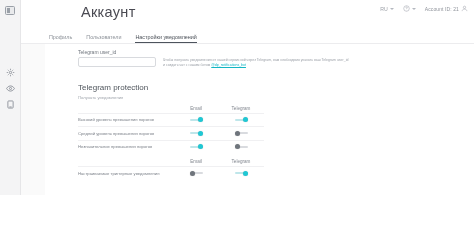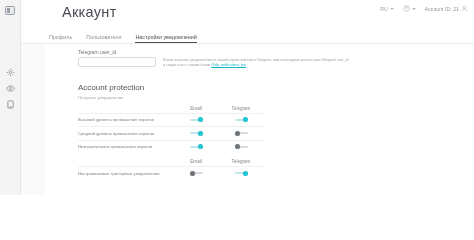--- a/index.html
+++ b/index.html
@@ -34,21 +34,21 @@
   .rail-ico.i1{ top:67px; }
   .rail-ico.i2{ top:83px; }
   .rail-ico.i3{ top:99px; }
 
   
   .header{
     position:absolute; left:21px; top:0; right:0; height:31px;
     background:#ffffff;
   }
   .page-title{
-    position:absolute; left:41px; top:4px;
+    position:absolute; left:60px; top:4px;
     font-size:14.5px; font-weight:400; color:#4a4a52; letter-spacing:.3px;
   }
   .hdr-right{
     position:absolute; right:6px; top:5px;
     display:flex; align-items:center; gap:9px;
     font-size:5.2px; color:#9a9ea6;
   }
   .hdr-chip{ display:flex; align-items:center; gap:2px; cursor:default; }
   .caret{
     width:0;height:0;border-left:2px solid transparent;border-right:2px solid transparent;
@@ -205,21 +205,21 @@
     <div class="form-wrap">
 
       <div class="fld-label">Telegram user_id</div>
       <div class="fld-row">
         <input class="txt-input" type="text" placeholder="" style="">
         <div class="hint">
           <span>Чтобы получать уведомления от нашей сервисной через Telegram, вам необходимо указать ваш Telegram user_id и создать чат с нашим ботом </span><a href="#">@dp_notifications_bot</a>
         </div>
       </div>
 
-      <div class="sec-title">Account protection</div>
+      <div class="sec-title">Telegram protection</div>
       <div class="sec-sub">Получать уведомления</div>
 
       <div class="grid">
         <div class="col-head">
           <div class="c-name"></div>
           <div class="c-email">Email</div>
           <div class="c-tg">Telegram</div>
         </div>
 
         <div class="row">

